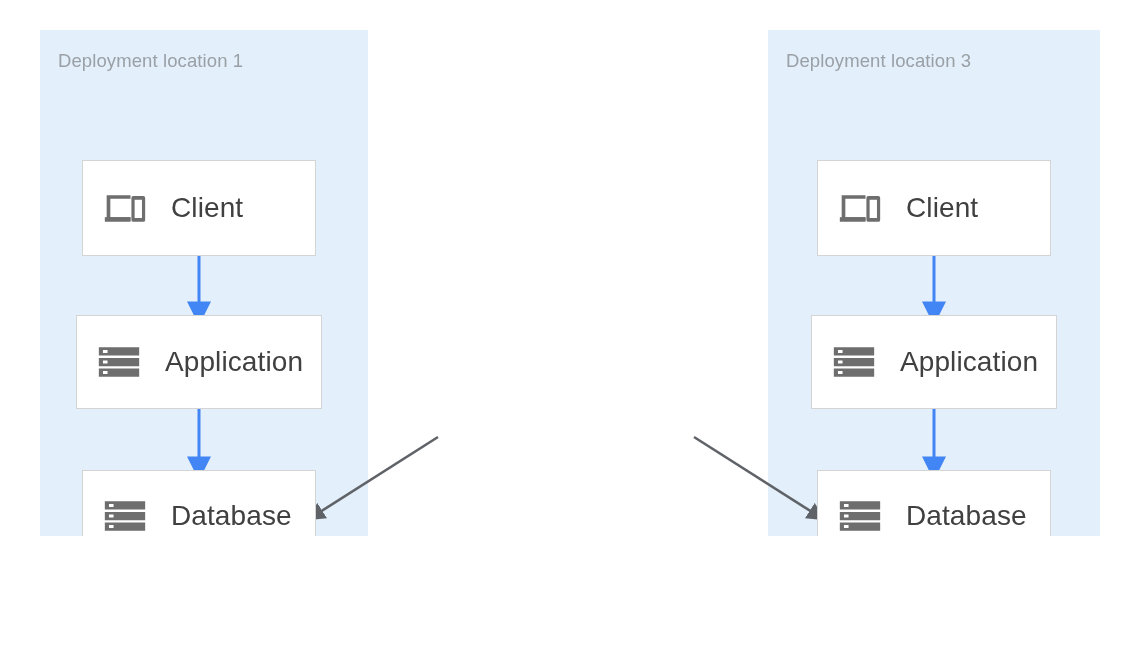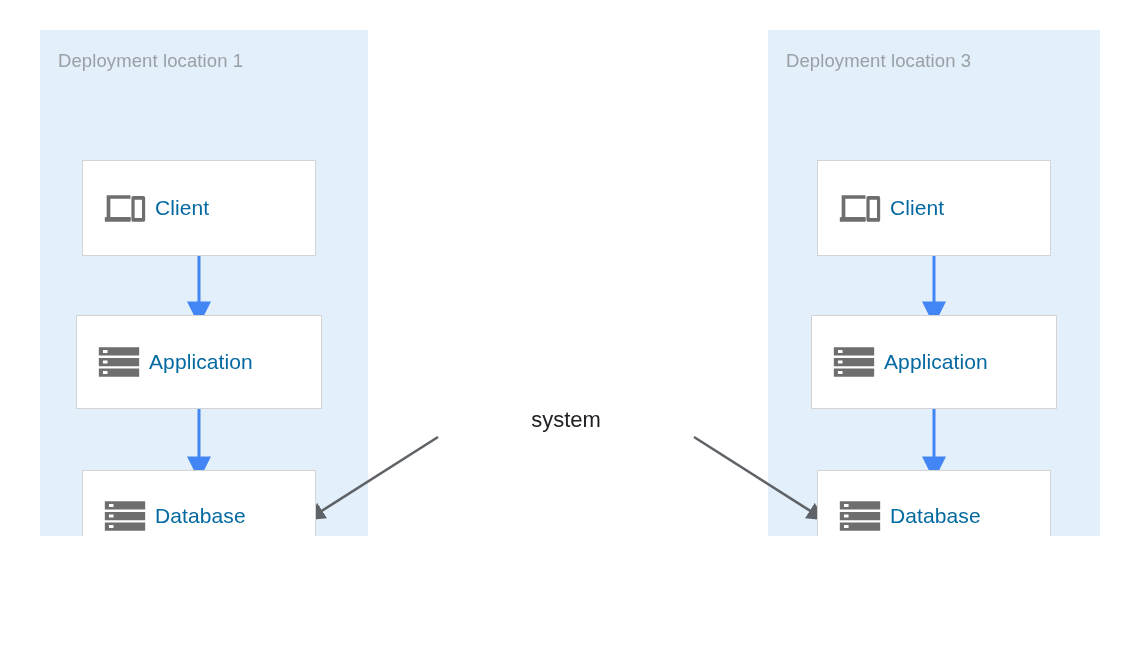--- a/index.html
+++ b/index.html
@@ -44,23 +44,23 @@
   .node {
     position: absolute;
     box-sizing: border-box;
     background: #ffffff;
     border: 1px solid #d4d4d4;
     display: flex;
     align-items: center;
     padding-left: 20px;
   }
   .node-label {
-    font-size: 21px;
-    color: #0369a1;
-    margin-left: 8px;
+    font-size: 28px;
+    color: #404040;
+    margin-left: 24px;
     white-space: nowrap;
     letter-spacing: 0.1px;
   }
   .node-icon {
     width: 44px;
     height: 44px;
     flex: 0 0 44px;
     display: block;
   }
 
@@ -191,16 +191,15 @@
   <div class="node" id="node-db-2">
     <svg class="node-icon" viewBox="0 0 48 48" xmlns="http://www.w3.org/2000/svg" fill="#6e6e6e">
       <path d="M2 8 h44 v9 H2 z M6.5 10.8 h5 v3.4 h-5 z" fill-rule="evenodd"></path>
       <path d="M2 19.5 h44 v9 H2 z M6.5 22.3 h5 v3.4 h-5 z" fill-rule="evenodd"></path>
       <path d="M2 31 h44 v9 H2 z M6.5 33.8 h5 v3.4 h-5 z" fill-rule="evenodd"></path>
     </svg>
     <span class="node-label">Database</span>
   </div>
 
   <div id="annotation">
-    <div>system</div>
   </div>
 
 </div>
 
 </body></html>

